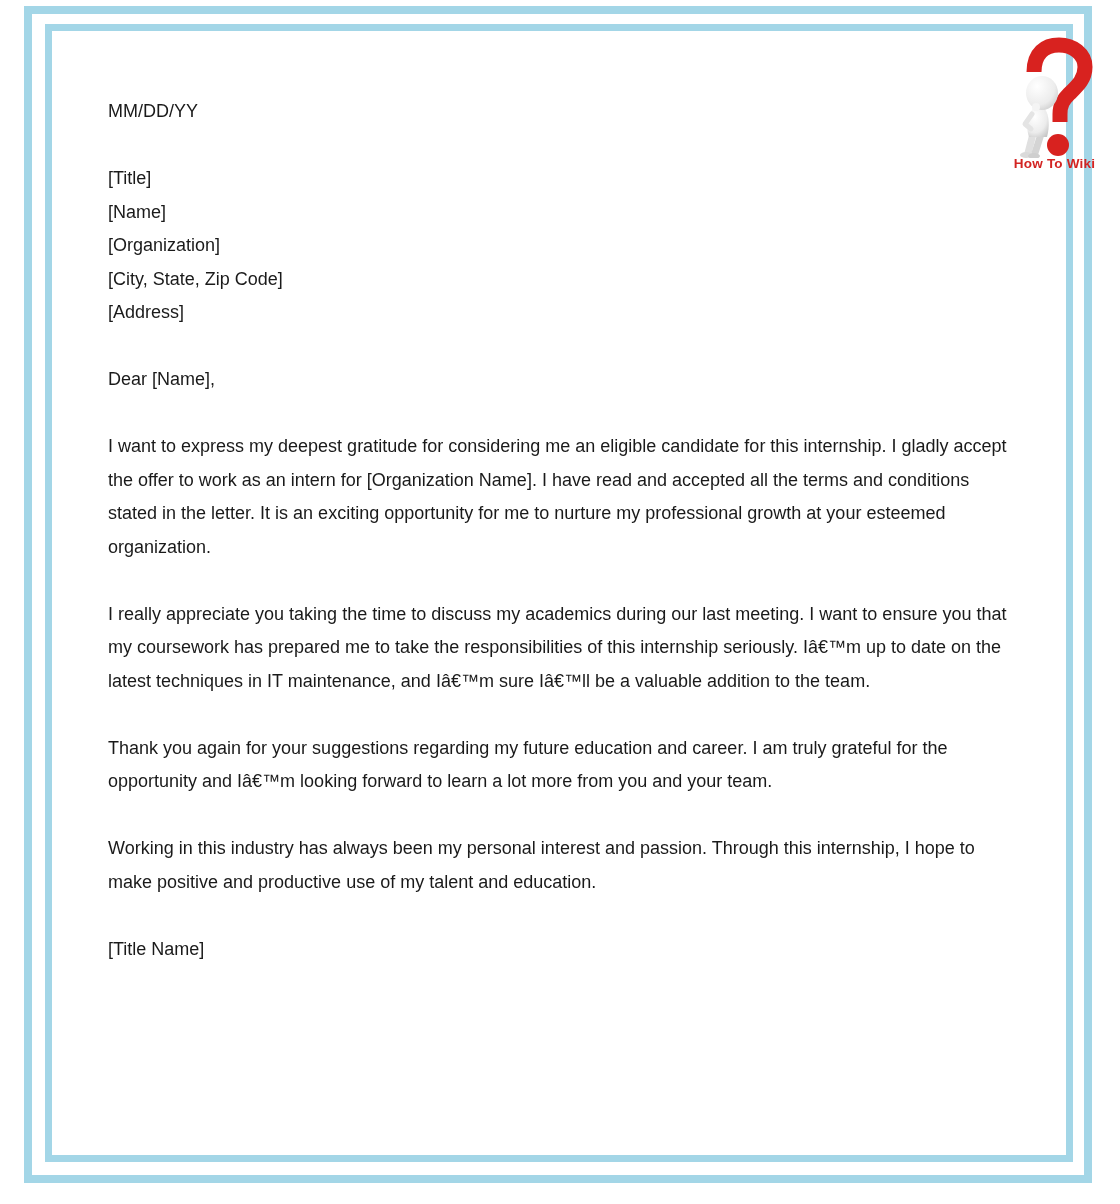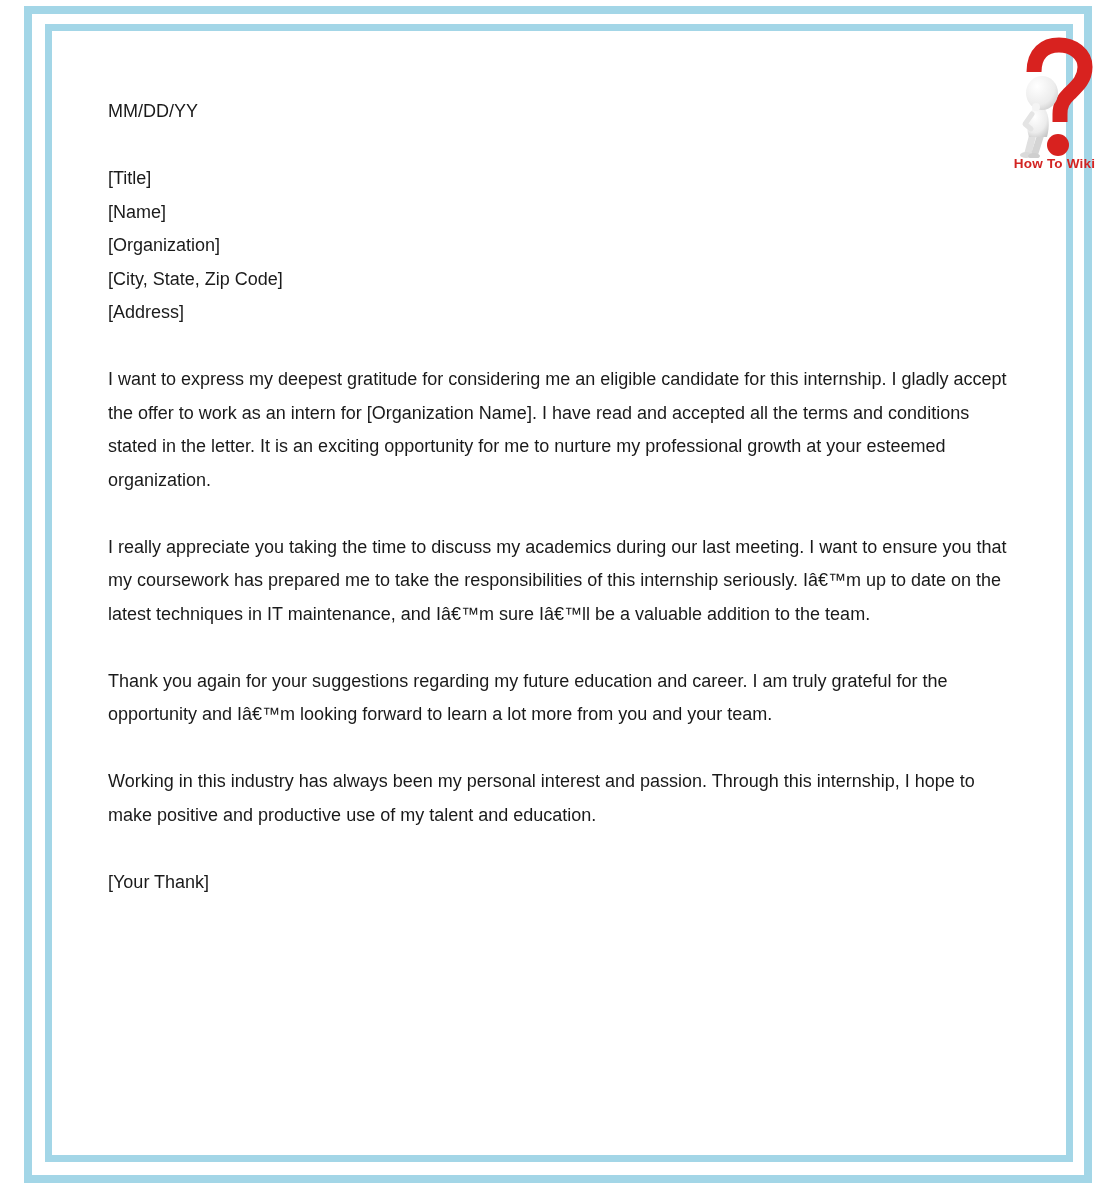--- a/index.html
+++ b/index.html
@@ -111,22 +111,23 @@
   <p>MM/DD/YY</p>
 
   <div class="recipient">
     <div>[Title]</div>
     <div>[Name]</div>
     <div>[Organization]</div>
     <div>[City, State, Zip Code]</div>
     <div>[Address]</div>
   </div>
 
+  <p>Dear [Name],</p>
 
   <p>I want to express my deepest gratitude for considering me an eligible candidate for this internship. I gladly accept the offer to work as an intern for [Organization Name]. I have read and accepted all the terms and conditions stated in the letter. It is an exciting opportunity for me to nurture my professional growth at your esteemed organization.</p>
   <p>I really appreciate you taking the time to discuss my academics during our last meeting. I want to ensure you that my coursework has prepared me to take the responsibilities of this internship seriously. Iâ€™m up to date on the latest techniques in IT maintenance, and Iâ€™m sure Iâ€™ll be a valuable addition to the team.</p>
   <p>Thank you again for your suggestions regarding my future education and career. I am truly grateful for the opportunity and Iâ€™m looking forward to learn a lot more from you and your team.</p>
   <p>Working in this industry has always been my personal interest and passion. Through this internship, I hope to make positive and productive use of my talent and education.</p>
 
   <div class="closing-block">
-    <div>[Your Thank]</div>
+    <div>[Title Name]</div>
   </div>
 </div>
 
 </body></html>

